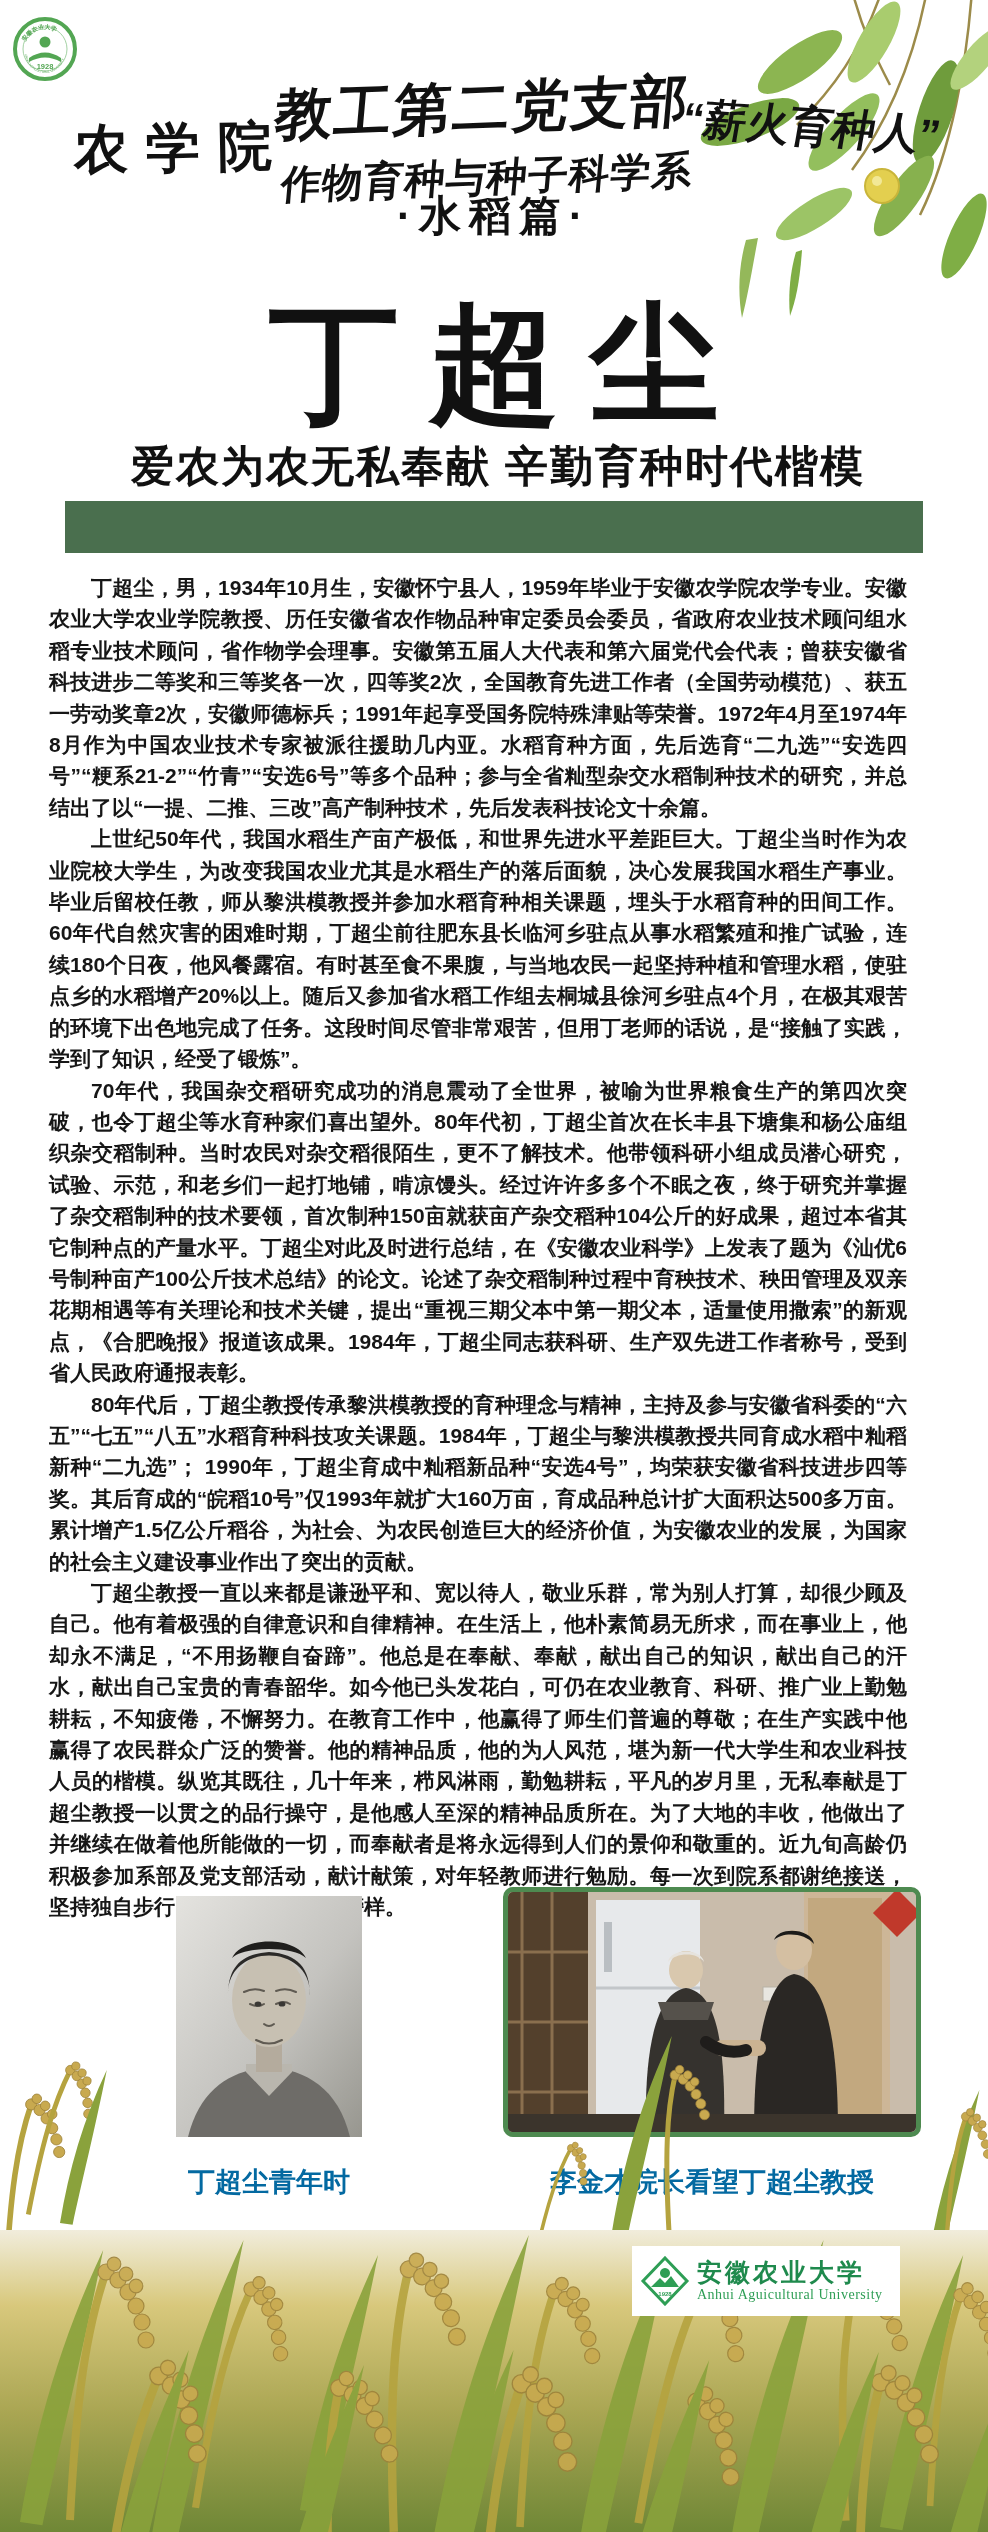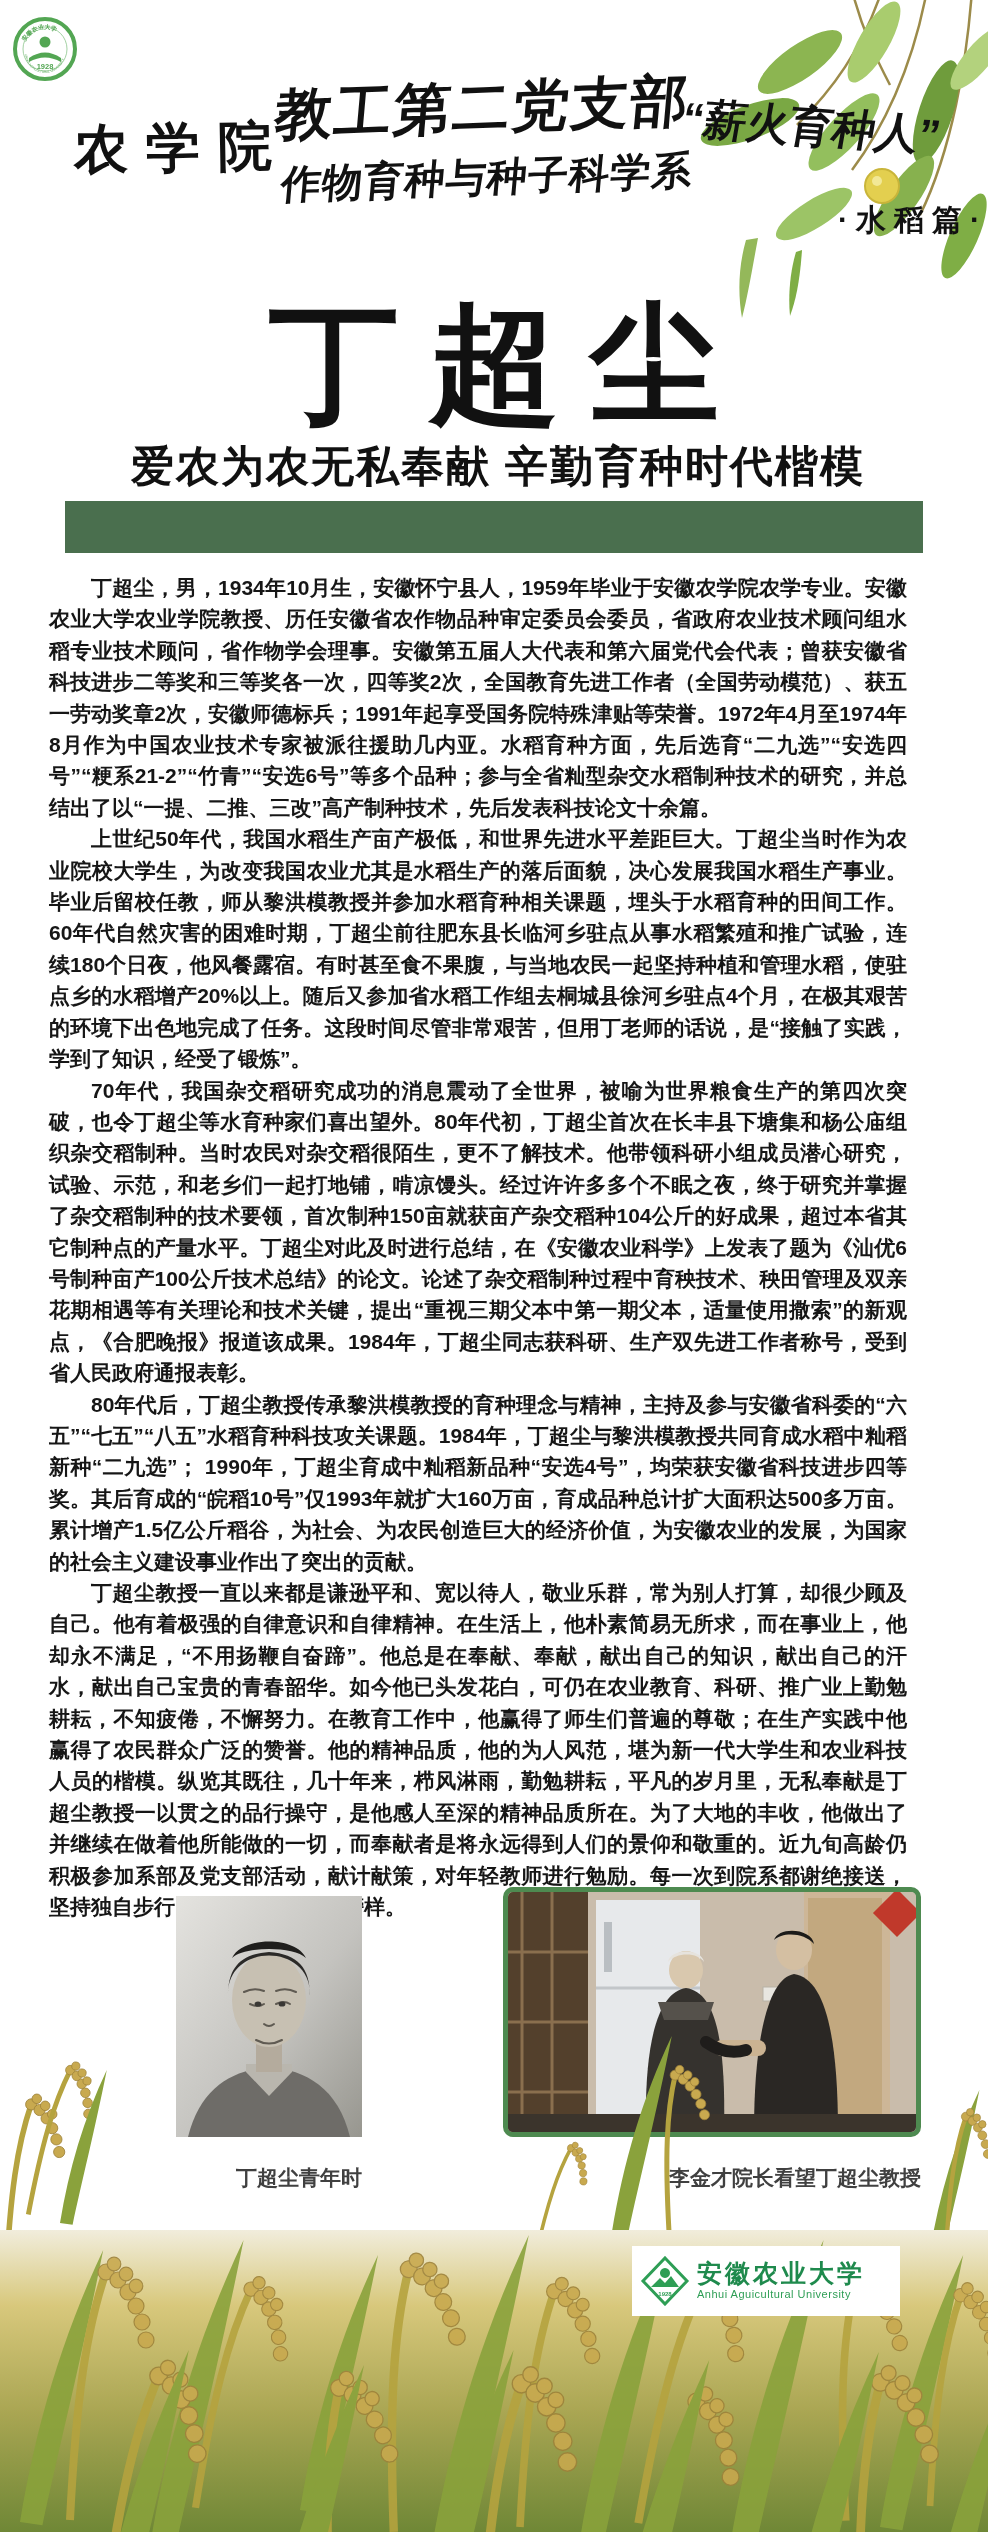--- a/index.html
+++ b/index.html
@@ -27,22 +27,22 @@
   }
   .hdr-dept{
     left:282px;top:150px;font-size:40px;font-weight:900;letter-spacing:1px;
     transform:skewX(-7deg) rotate(-2deg);white-space:nowrap;
   }
   .hdr-slogan{
     left:682px;top:100px;width:306px;font-size:43px;font-weight:900;
     transform:rotate(4deg) skewX(-6deg);white-space:nowrap;
   }
   .hdr-series{
-    left:0;top:200px;width:988px;text-align:right;
-    font-size:30px;font-weight:700;letter-spacing:8px;
+    left:0;top:188px;width:988px;text-align:center;
+    font-size:42px;font-weight:700;letter-spacing:8px;
   }
 
   
   .hero-name{
     left:0;top:278px;width:988px;text-align:center;
     font-family:"DejaVu Serif","Liberation Serif",serif;
     font-size:130px;font-weight:600;letter-spacing:30px;text-indent:30px;
     white-space:nowrap;
   }
   .hero-sub{
@@ -60,41 +60,41 @@
     text-align:justify;
   }
   .article p{margin:0;text-indent:2em;}
 
   
   .photo-left{left:176px;top:1896px;width:186px;height:241px;overflow:hidden;}
   .photo-right{
     left:503px;top:1887px;width:418px;height:250px;box-sizing:border-box;
     border:5px solid #4e8a50;border-radius:10px;overflow:hidden;background:#c9bcab;
   }
-  .cap{top:2164px;text-align:right;font-size:21px;font-weight:600;color:#404040;}
+  .cap{top:2164px;text-align:center;font-size:27px;font-weight:600;color:#0369a1;}
   .cap-left{left:176px;width:186px;}
   .cap-right{left:503px;width:418px;}
 
   
   .rice{left:0;top:2000px;width:988px;height:532px;pointer-events:none;}
 
   
   .logo-box{
     left:632px;top:2246px;width:268px;height:70px;background:#ffffff;
     display:flex;align-items:center;gap:7px;padding:0 8px;box-sizing:border-box;
     z-index:5;
   }
   .logo-box .txt{display:flex;flex-direction:column;line-height:1.05;}
   .logo-cn{
     font-family:"DejaVu Serif","Liberation Serif",serif;
     font-size:25px;font-weight:700;color:#1f8a4d;letter-spacing:3px;white-space:nowrap;
   }
   .logo-en{
-    font-family:Liberation Sans, sans-serif;
-    font-size:11px;color:#2e9e55;letter-spacing:.5px;white-space:nowrap;margin-top:2px;
+    font-family:Liberation Serif, serif;
+    font-size:14px;color:#2e9e55;letter-spacing:.5px;white-space:nowrap;margin-top:2px;
   }
 </style>
 </head>
 <body>
 
 <div class="page">
 
   <svg class="abs seal" viewBox="0 0 64 64">
     <defs>
       <path id="arcTop" d="M10,34 A22,22 0 0 1 54,34" fill="none"></path>

